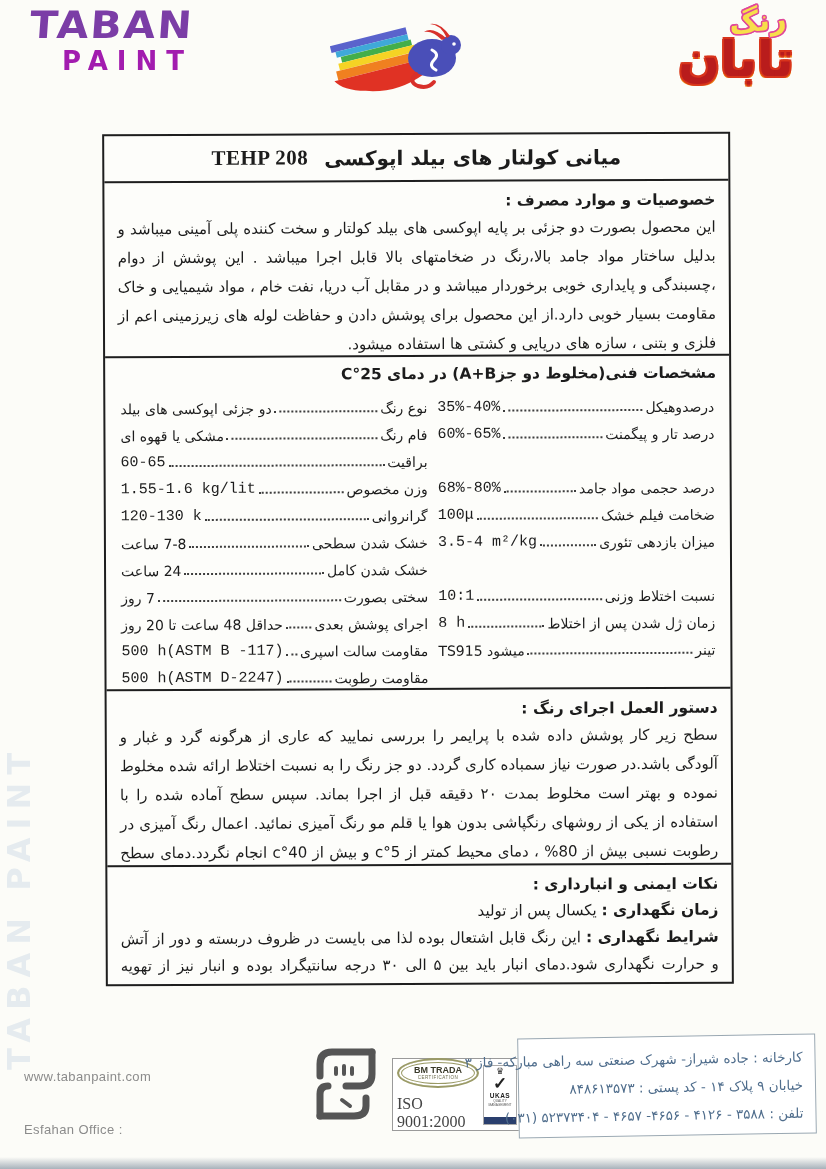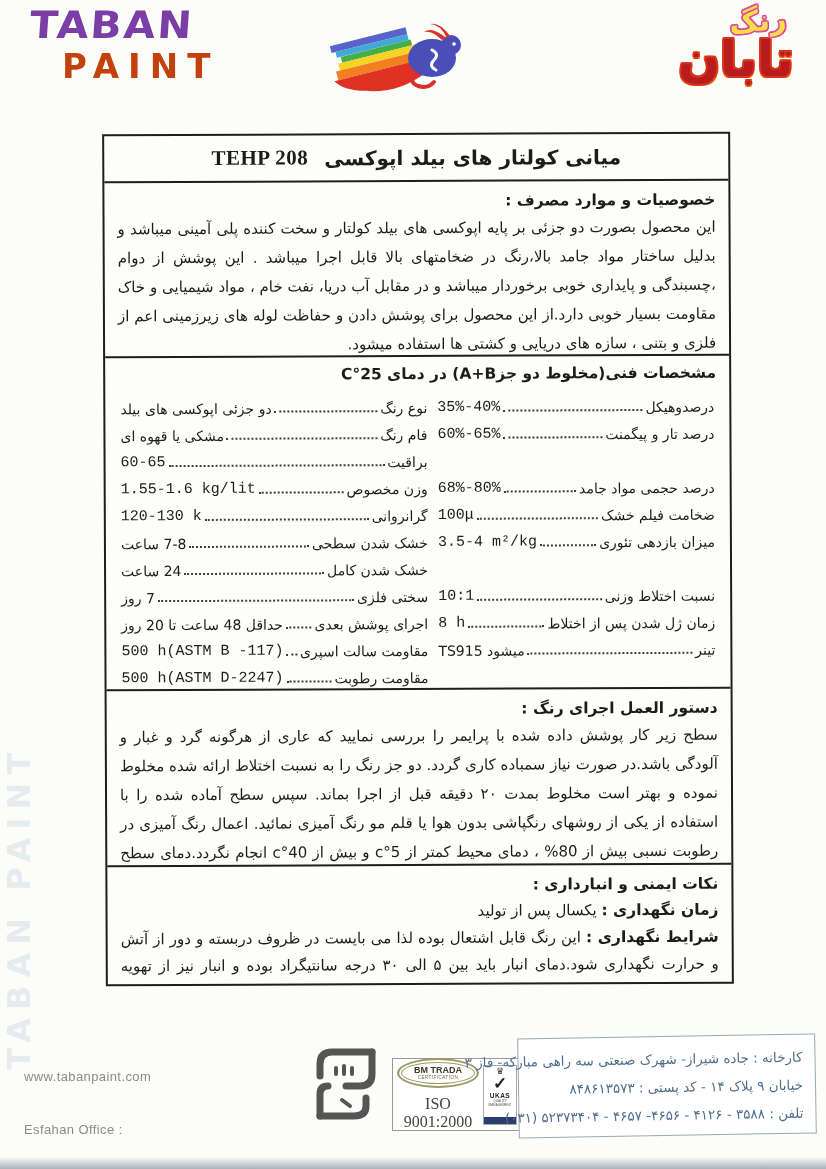--- a/index.html
+++ b/index.html
@@ -15,21 +15,21 @@
 
   
   .brand { position:absolute; left:30px; top:4px; }
   .brand-taban {
     font-weight: 900; font-size: 41px; line-height: 42px;
     color: #7b3da6; letter-spacing: 2px;
     transform: skewX(-4deg) scaleY(0.92);
   }
   .brand-paint {
     margin: 0 0 0 32px;
-    color: #c2410c; font-size: 34px; font-weight: bold; letter-spacing: 9px;
+    color: #a21caf; font-size: 26px; font-weight: bold; letter-spacing: 9px;
   }
   .rabbit-wrap { position:absolute; left:328px; top:0px; }
   .fa-logo { position:absolute; right:12px; top:4px; width:156px; text-align:center; direction:rtl; }
   .fa-logo-top {
     display:inline-block; margin-left:44px;
     font-size: 29px; font-weight: bold; color:#f7de4a;
     text-shadow: -1.6px 0 #e0489a, 1.6px 0 #e0489a, 0 -1.6px #e0489a, 0 1.6px #e0489a,
                  -1.2px -1.2px #e0489a, 1.2px 1.2px #e0489a, -1.2px 1.2px #e0489a, 1.2px -1.2px #e0489a;
     transform: rotate(-6deg);
   }
@@ -78,21 +78,21 @@
     font-family:"Liberation Sans", sans-serif;
     font-size:13px; line-height:17.5px; color:#8b8b8b; letter-spacing:0.4px;
     white-space:pre;
   }
   .isiri { position:absolute; left:306px; top:1040px; }
   .certbox {
     position:absolute; left:392px; top:1058px; width:130px; height:73px;
     border:1px solid #9a9a9a; background:#fff;
     display:flex; align-items:center; gap:4px; padding:4px;
   }
-  .trada { flex:1; text-align:center; }
+  .trada { flex:1; text-align:left; }
   .trada-oval {
     width:82px; height:30px; margin:0 auto;
     border:2px solid #9a9a66; border-radius:50%;
     box-shadow: inset 0 0 0 2px #fff, inset 0 0 0 3px #9a9a66;
     display:flex; flex-direction:column; align-items:center; justify-content:center;
   }
   .trada-name { font-family:"Liberation Sans",sans-serif; font-size:9px; font-weight:bold; color:#3a3a2a; line-height:10px; }
   .trada-sub { font-family:"Liberation Sans",sans-serif; font-size:4.5px; color:#6a6a4a; line-height:6px; letter-spacing:0.5px; }
   .trada-iso { margin-top:7px; font-family:Liberation Serif, serif; font-size:16px; color:#444; }
   .ukas {
@@ -252,21 +252,21 @@
             <span class="spec-label">خشک شدن سطحی</span>
               <span class="dots"></span>
               <span class="spec-value v-rtl">7-8 ساعت</span>
           </div>
           <div class="slot">
             <span class="spec-label">خشک شدن کامل</span>
               <span class="dots"></span>
               <span class="spec-value v-rtl">24 ساعت</span>
           </div>
           <div class="slot">
-            <span class="spec-label">سختی فلزی</span>
+            <span class="spec-label">سختی بصورت</span>
               <span class="dots"></span>
               <span class="spec-value v-rtl">7 روز</span>
           </div>
           <div class="slot">
             <span class="spec-label">اجرای پوشش بعدی</span>
               <span class="dots"></span>
               <span class="spec-value v-rtl">حداقل 48 ساعت تا 20 روز</span>
           </div>
           <div class="slot">
             <span class="spec-label">مقاومت سالت اسپری</span>

